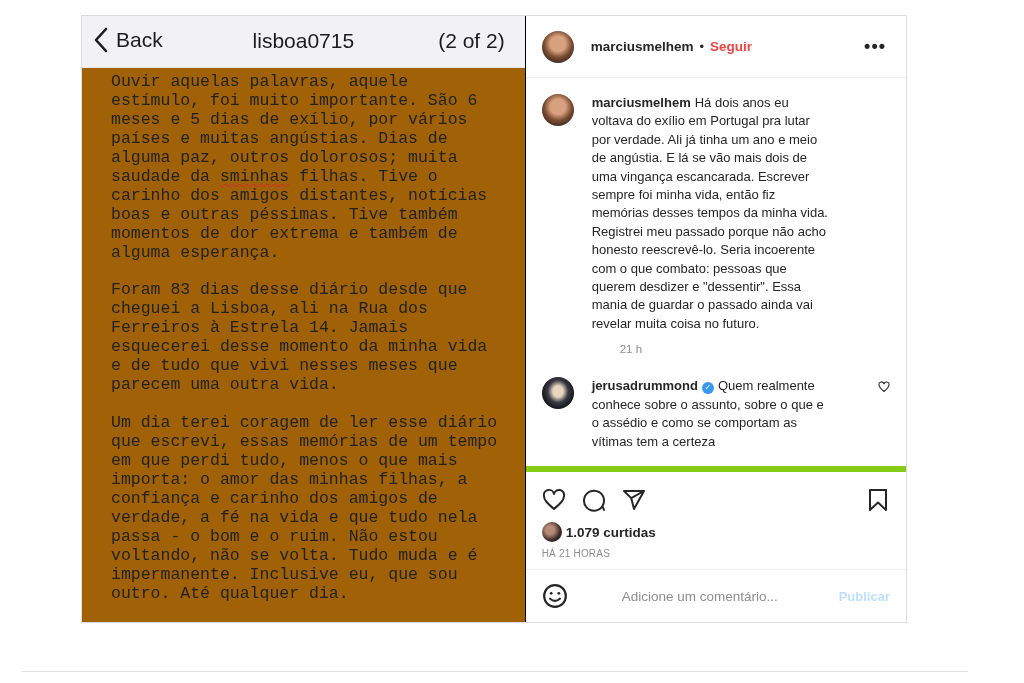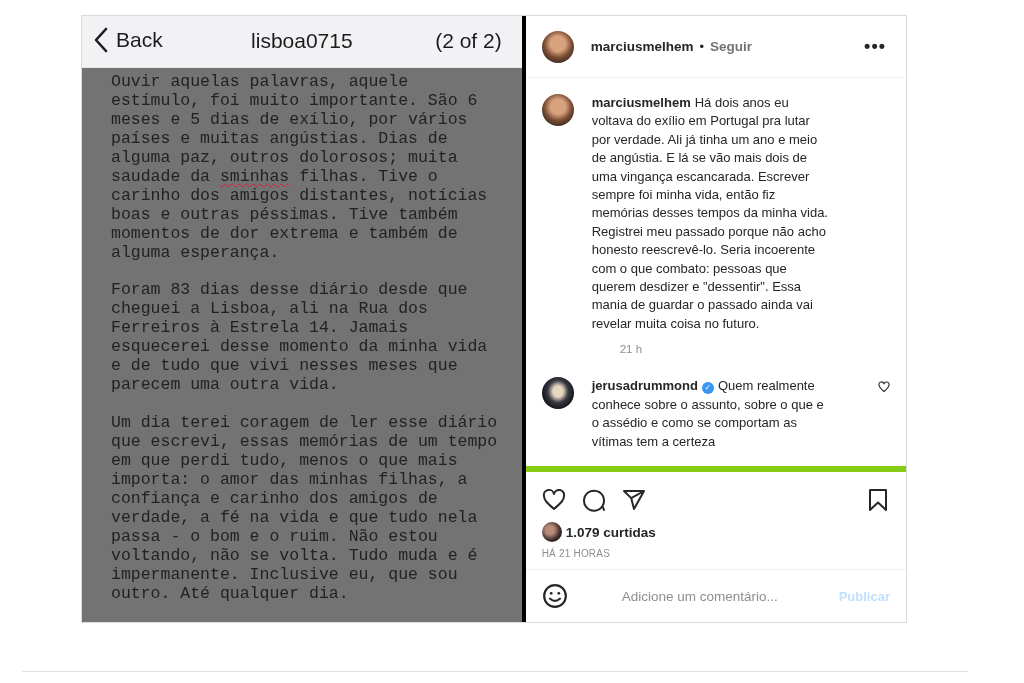--- a/index.html
+++ b/index.html
@@ -5,21 +5,21 @@
     * { box-sizing: border-box; margin: 0; padding: 0; }
     html, body { width: 1024px; height: 683px; background: #ffffff; overflow: hidden; }
     body { position: relative; font-family: "Liberation Sans", sans-serif; color: #262626; }
 
     .post {
       position: absolute; left: 81px; top: 15px; width: 826px; height: 608px;
       border: 1px solid #dbdbdb; background: #fff; display: flex;
     }
 
     
-    .media { width: 486px; height: 100%; border-right: 4px solid #000000; position: relative; background: #737373; }
+    .media { width: 486px; height: 100%; border-right: 1px solid #000000; position: relative; background: #a16207; }
     .notes-header {
       height: 52px; background: #f2f2f4; display: flex; align-items: center;
       position: relative; border-bottom: 1px solid #e6e6e6;
     }
     .back-btn { position: absolute; left: 10px; top: 11px; display: flex; align-items: center; gap: 6px; cursor: pointer; }
     .back-chevron { width: 18px; height: 26px; }
     .back-label { font-size: 21px; color: #1c1c1e; }
     .notes-title { position: absolute; left: 0; right: 0; text-align: center; font-size: 21px; color: #1c1c1e; top: 13px; pointer-events: none; }
     .notes-title span { pointer-events: auto; }
     .notes-count { position: absolute; right: 20px; top: 13px; font-size: 21px; color: #1c1c1e; }
@@ -34,21 +34,21 @@
       height: 62px; border-bottom: 1px solid #efefef; display: flex; align-items: center; padding: 0 16px;
     }
     .avatar {
       width: 32px; height: 32px; border-radius: 50%; flex-shrink: 0;
       background: radial-gradient(circle at 50% 40%, #d9a27f 0 30%, #7a4c32 55%, #3b2a22 80%);
     }
     .avatar.jer { background: radial-gradient(ellipse at 50% 45%, #e6d6c0 0 22%, #3a3a44 45%, #0f0f14 75%); }
     .avatar.liker { width: 20px; height: 20px; background: radial-gradient(circle at 40% 40%, #b88a7a 0 25%, #3c2d2a 60%, #1a1414 90%); }
     .h-user { margin-left: 17px; font-size: 13.5px; font-weight: bold; color: #262626; cursor: pointer; }
     .h-dot { margin: 0 6px; font-size: 13px; color: #262626; }
-    .h-follow { font-size: 13.5px; font-weight: bold; color: #737373; cursor: pointer; }
+    .h-follow { font-size: 13.5px; font-weight: bold; color: #ef4444; cursor: pointer; }
     .h-more { margin-left: auto; font-size: 18px; letter-spacing: 1px; font-weight: bold; cursor: pointer; margin-right: 4px; }
 
     .comments { flex: 1; overflow: hidden; padding: 16px 16px 0 16px; }
     .comment { display: flex; gap: 18px; position: relative; }
     .c-text { font-size: 13px; line-height: 18.4px; color: #262626; width: 240px; }
     .c-user { font-weight: bold; margin-right: 4px; cursor: pointer; }
     .c-time { font-size: 11.5px; color: #8e8e8e; margin-top: 10px; margin-left: 28px; }
     .verified { display: inline-block; width: 12px; height: 12px; border-radius: 50%; background: #3897f0; color: #fff; font-size: 8px; line-height: 12px; text-align: center; vertical-align: 0px; margin-right: 4px; }
     .c-like { position: absolute; right: 0; top: 4px; width: 12px; height: 12px; cursor: pointer; }
 

